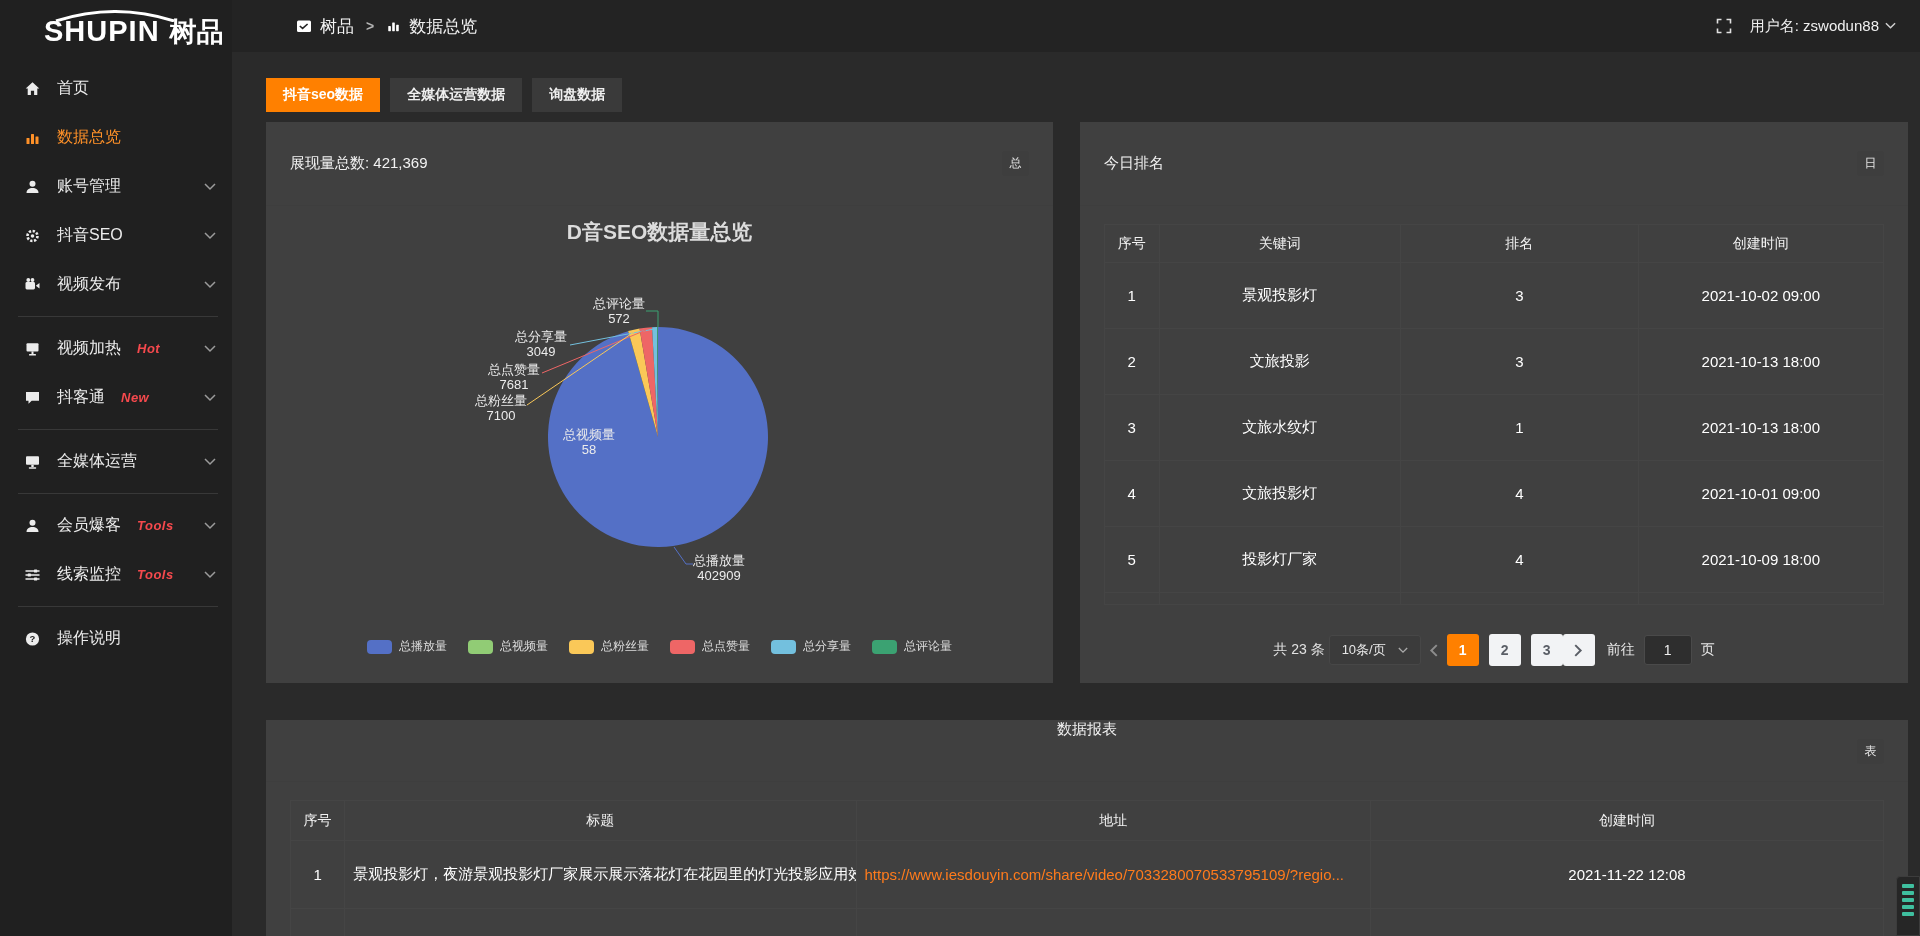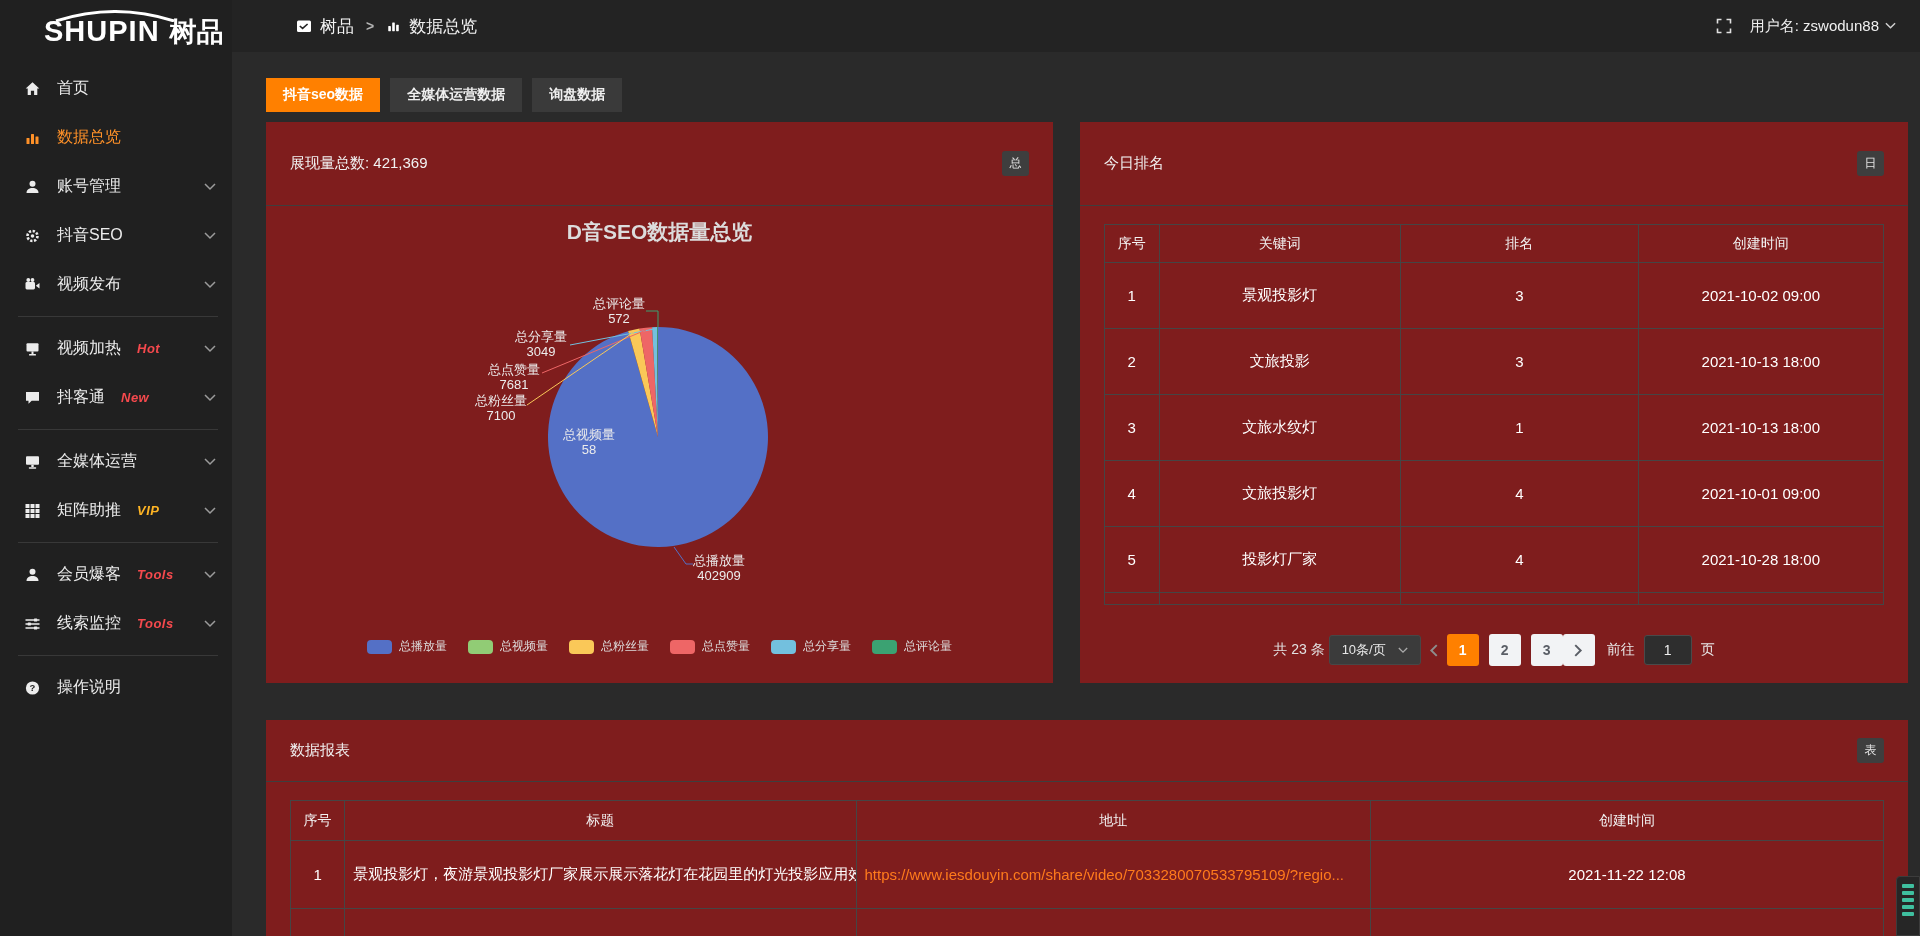--- a/index.html
+++ b/index.html
@@ -36,21 +36,21 @@
   .fs-btn{display:flex;cursor:pointer;color:#e0e0e0;}
 
   
   .content{flex:1;padding:26px 12px 0 34px;overflow:hidden;position:relative;}
   .tabs{display:flex;gap:10px;margin-bottom:10px;}
   .tab{height:34px;padding:0 17px;display:flex;align-items:center;font-size:14px;
     font-weight:bold;background:#3a3a3a;color:#f0f0f0;cursor:pointer;border:none;}
   .tab.active{background:#ff8000;color:#fff;}
 
   .panels-top{display:flex;gap:27px;}
-  .panel{background:#7f1d1d;}
+  .panel{background:#404040;}
   .panel-header{height:84px;display:flex;align-items:center;padding:0 24px;
     border-bottom:1px solid #3e3e3e;font-size:15px;color:#f2f2f2;}
   .panel-badge{margin-left:auto;width:27px;height:25px;background:#3e3e3e;
     border-radius:3px;display:flex;align-items:center;justify-content:center;
     font-size:12px;color:#e3e3e3;cursor:pointer;}
 
   
   .panel-chart{width:787px;height:561px;display:flex;flex-direction:column;}
   .chart-area{position:relative;height:477px;}
   .chart-title{position:absolute;left:0;right:0;top:12px;text-align:center;
@@ -86,21 +86,21 @@
     font-weight:bold;display:flex;align-items:center;justify-content:center;
     font-size:14px;cursor:pointer;}
   .pg-num.active{background:#ff8000;color:#fff;}
   .pg-goto{display:flex;align-items:center;gap:9px;font-size:14px;color:#e8e8e8;margin-left:12px;}
   .pg-input{width:48px;height:30px;background:#2e2e2e;border:1px solid #4a4a4a;
     border-radius:3px;color:#f0f0f0;text-align:center;font-size:14px;
     font-family:"Liberation Sans","DejaVu Sans",sans-serif;}
 
   
   .panel-report{margin-top:37px;height:400px;display:flex;flex-direction:column;overflow:hidden;}
-  .panel-report .panel-header{height:62px;}
+  .panel-report .panel-header{height:62px;flex-direction:column;}
   .report-table{margin:18px 24px 0 24px;width:calc(100% - 48px);table-layout:fixed;}
   .report-table th,.report-table td{border:1px solid #454545;text-align:center;
     font-weight:normal;color:#fff;}
   .report-table th{height:40px;font-size:14px;color:#f2f2f2;}
   .report-table td{height:68px;font-size:15px;}
   .cell-left{text-align:left !important;padding:0 8px;white-space:nowrap;overflow:hidden;}
   .url{color:#ff7b1c;cursor:pointer;}
   .report-table tr.stub-row td{height:60px;}
 
   .floating-widget{position:absolute;right:0;bottom:0;width:24px;height:60px;
@@ -220,44 +220,20 @@
         <div class="menu-divider"></div>
         <div class="menu-item">
           <span class="mi-icon">
             <svg width="17" height="16" viewBox="0 0 16 16">
               <rect x="1.5" y="2.2" width="13" height="8.6" rx="1" fill="currentColor"></rect>
               <rect x="6.8" y="10.8" width="2.4" height="2.2" fill="currentColor"></rect>
               <rect x="4.3" y="13.2" width="7.4" height="1.5" rx=".6" fill="currentColor"></rect>
             </svg>
           </span>
           <span class="mi-label">全媒体运营</span>
-          <span class="mi-chevron">
-            <svg width="12" height="8" viewBox="0 0 12 8">
-              <path d="M1 1l5 5 5-5" fill="none" stroke="currentColor" stroke-width="1.5"></path>
-            </svg>
-          </span>
-        </div>
-        <div class="menu-item">
-          <span class="mi-icon">
-            <svg width="17" height="16" viewBox="0 0 16 16">
-              <g fill="currentColor">
-                <rect x="1" y="1" width="4" height="4"></rect>
-                <rect x="6" y="1" width="4" height="4"></rect>
-                <rect x="11" y="1" width="4" height="4"></rect>
-                <rect x="1" y="6" width="4" height="4"></rect>
-                <rect x="6" y="6" width="4" height="4"></rect>
-                <rect x="11" y="6" width="4" height="4"></rect>
-                <rect x="1" y="11" width="4" height="4"></rect>
-                <rect x="6" y="11" width="4" height="4"></rect>
-                <rect x="11" y="11" width="4" height="4"></rect>
-              </g>
-            </svg>
-          </span>
-          <span class="mi-label">矩阵助推</span>
-          <span class="mi-badge" style="color: rgb(255, 181, 36);">VIP</span>
           <span class="mi-chevron">
             <svg width="12" height="8" viewBox="0 0 12 8">
               <path d="M1 1l5 5 5-5" fill="none" stroke="currentColor" stroke-width="1.5"></path>
             </svg>
           </span>
         </div>
         <div class="menu-divider"></div>
         <div class="menu-item">
           <span class="mi-icon">
             <svg width="17" height="16" viewBox="0 0 16 16">
@@ -474,21 +450,21 @@
                 <tr>
                   <td>4</td>
                   <td>文旅投影灯</td>
                   <td>4</td>
                   <td>2021-10-01 09:00</td>
                 </tr>
                 <tr>
                   <td>5</td>
                   <td>投影灯厂家</td>
                   <td>4</td>
-                  <td>2021-10-28 18:00</td>
+                  <td>2021-10-09 18:00</td>
                 </tr>
                 <tr class="stub-row">
                   <td></td>
                   <td></td>
                   <td></td>
                   <td></td>
                 </tr>
               </tbody>
           </table>
           <div class="pagination">

